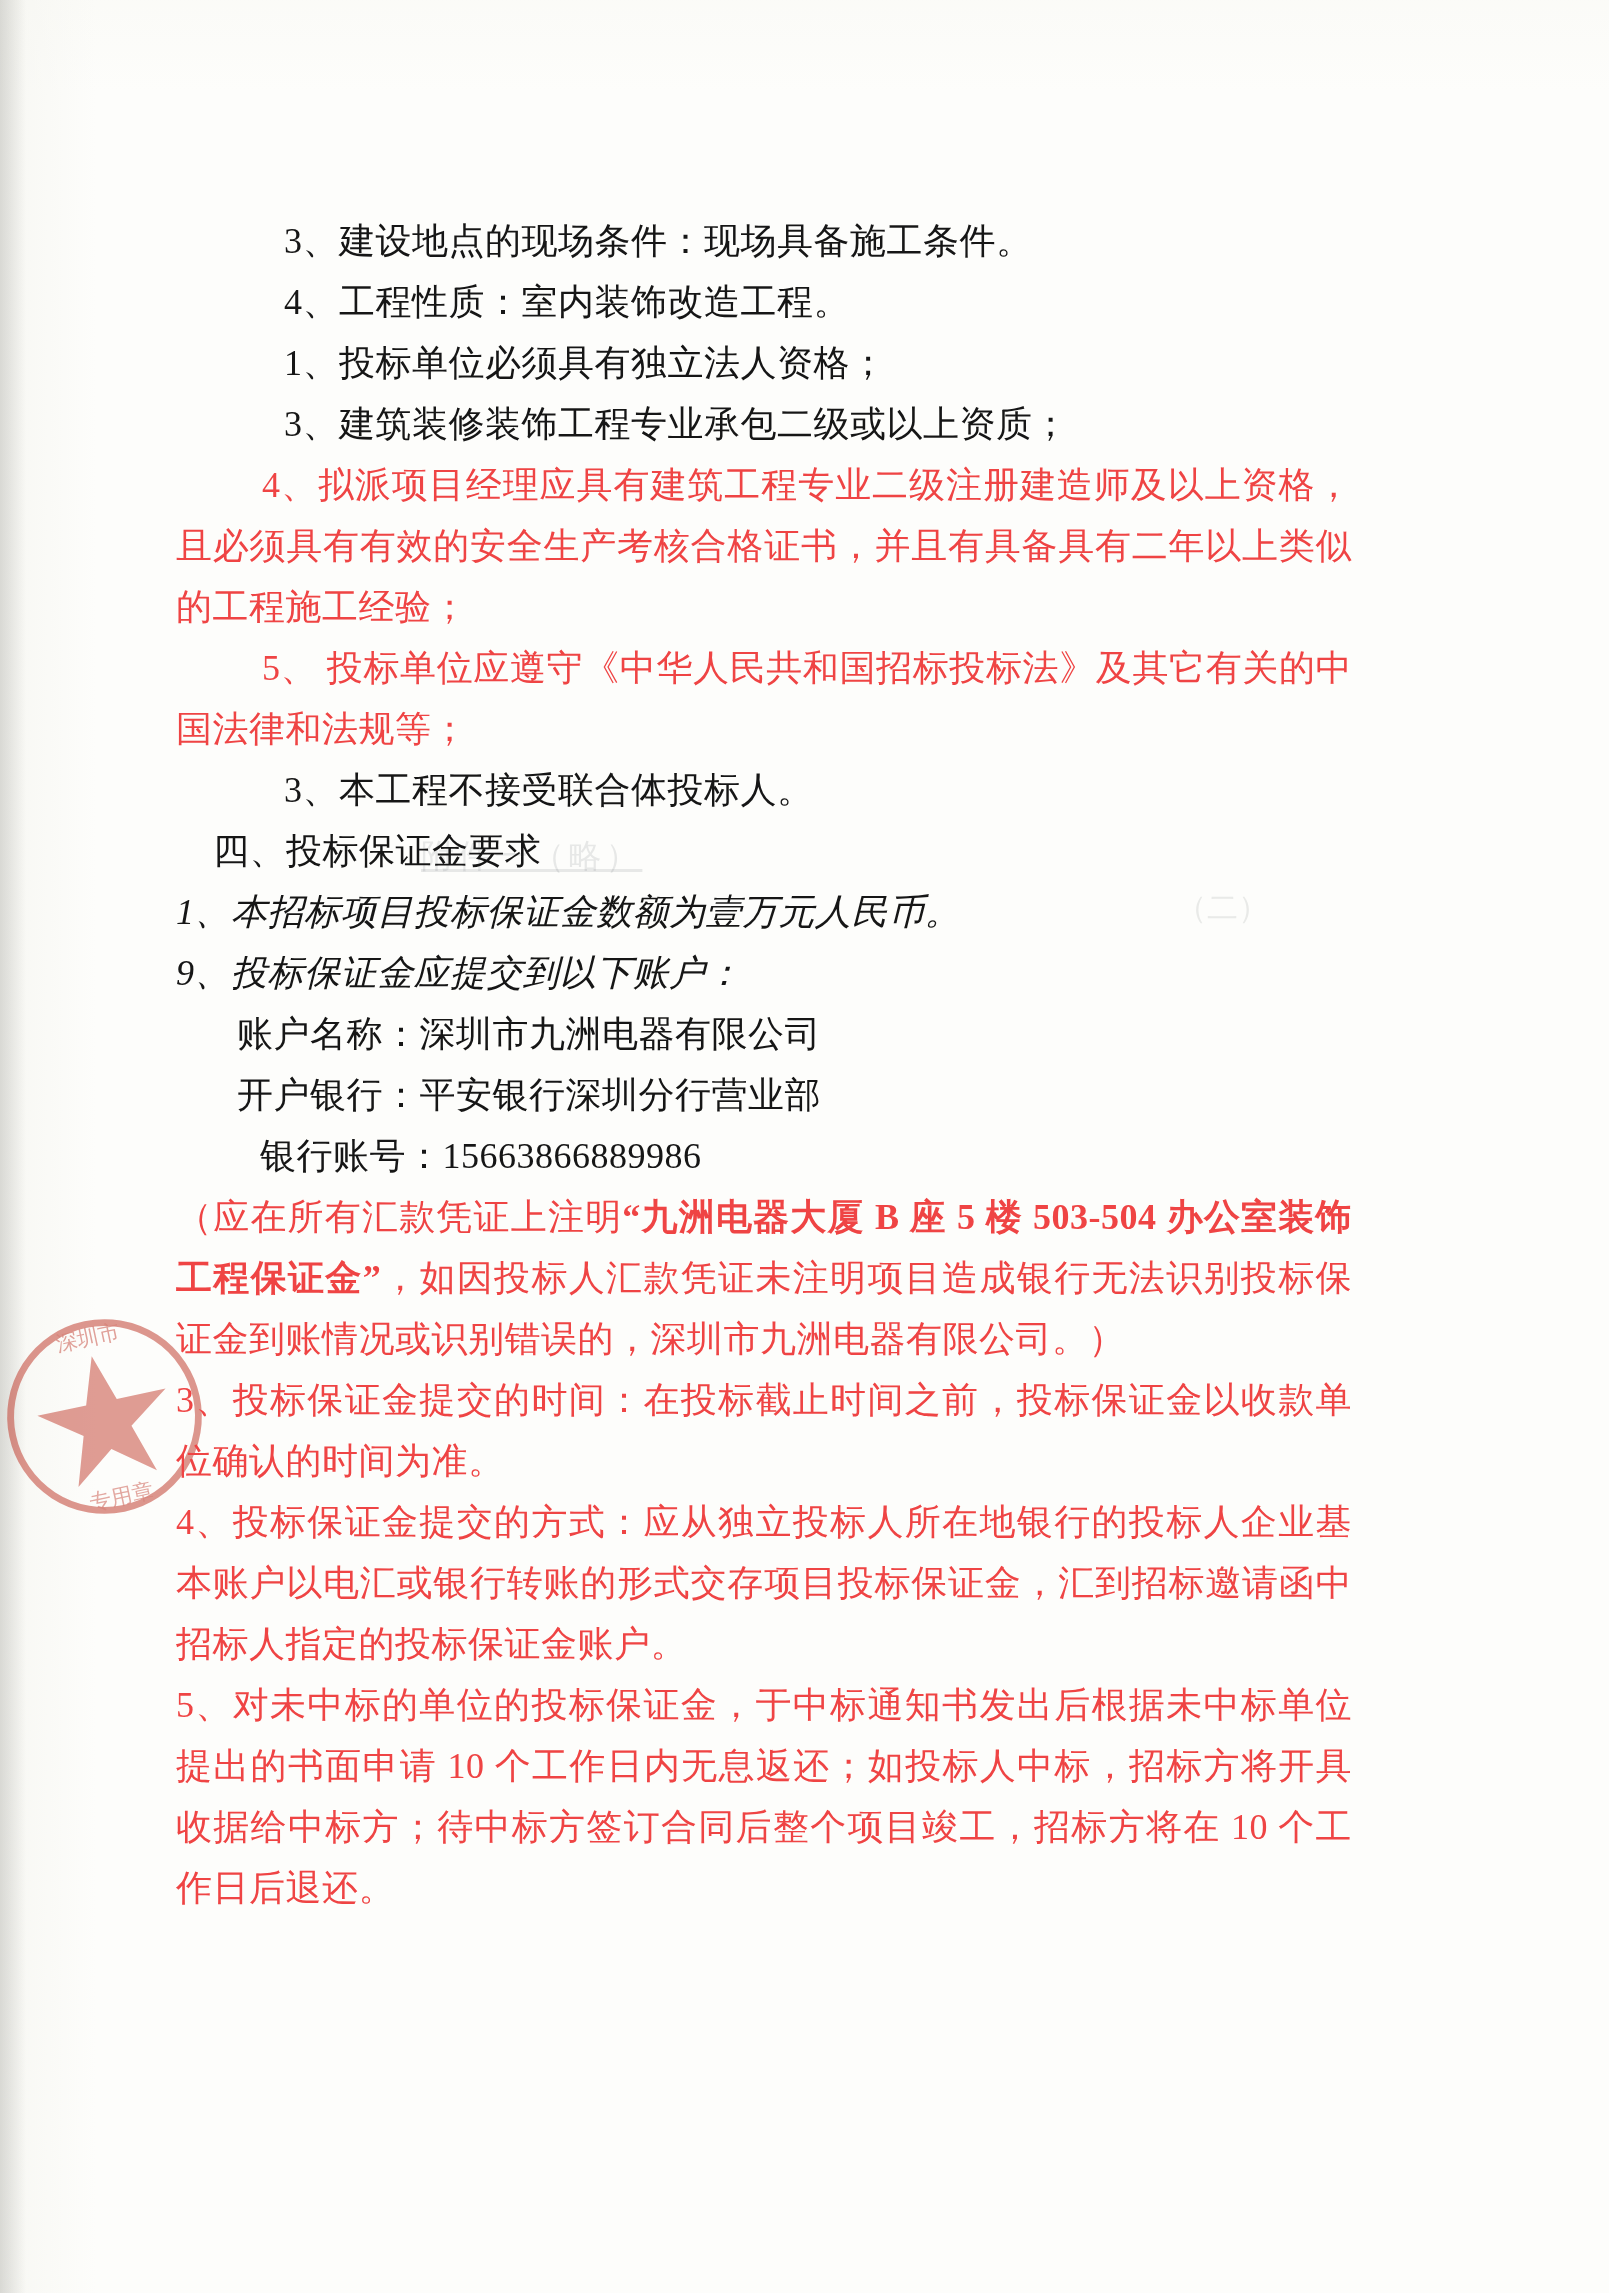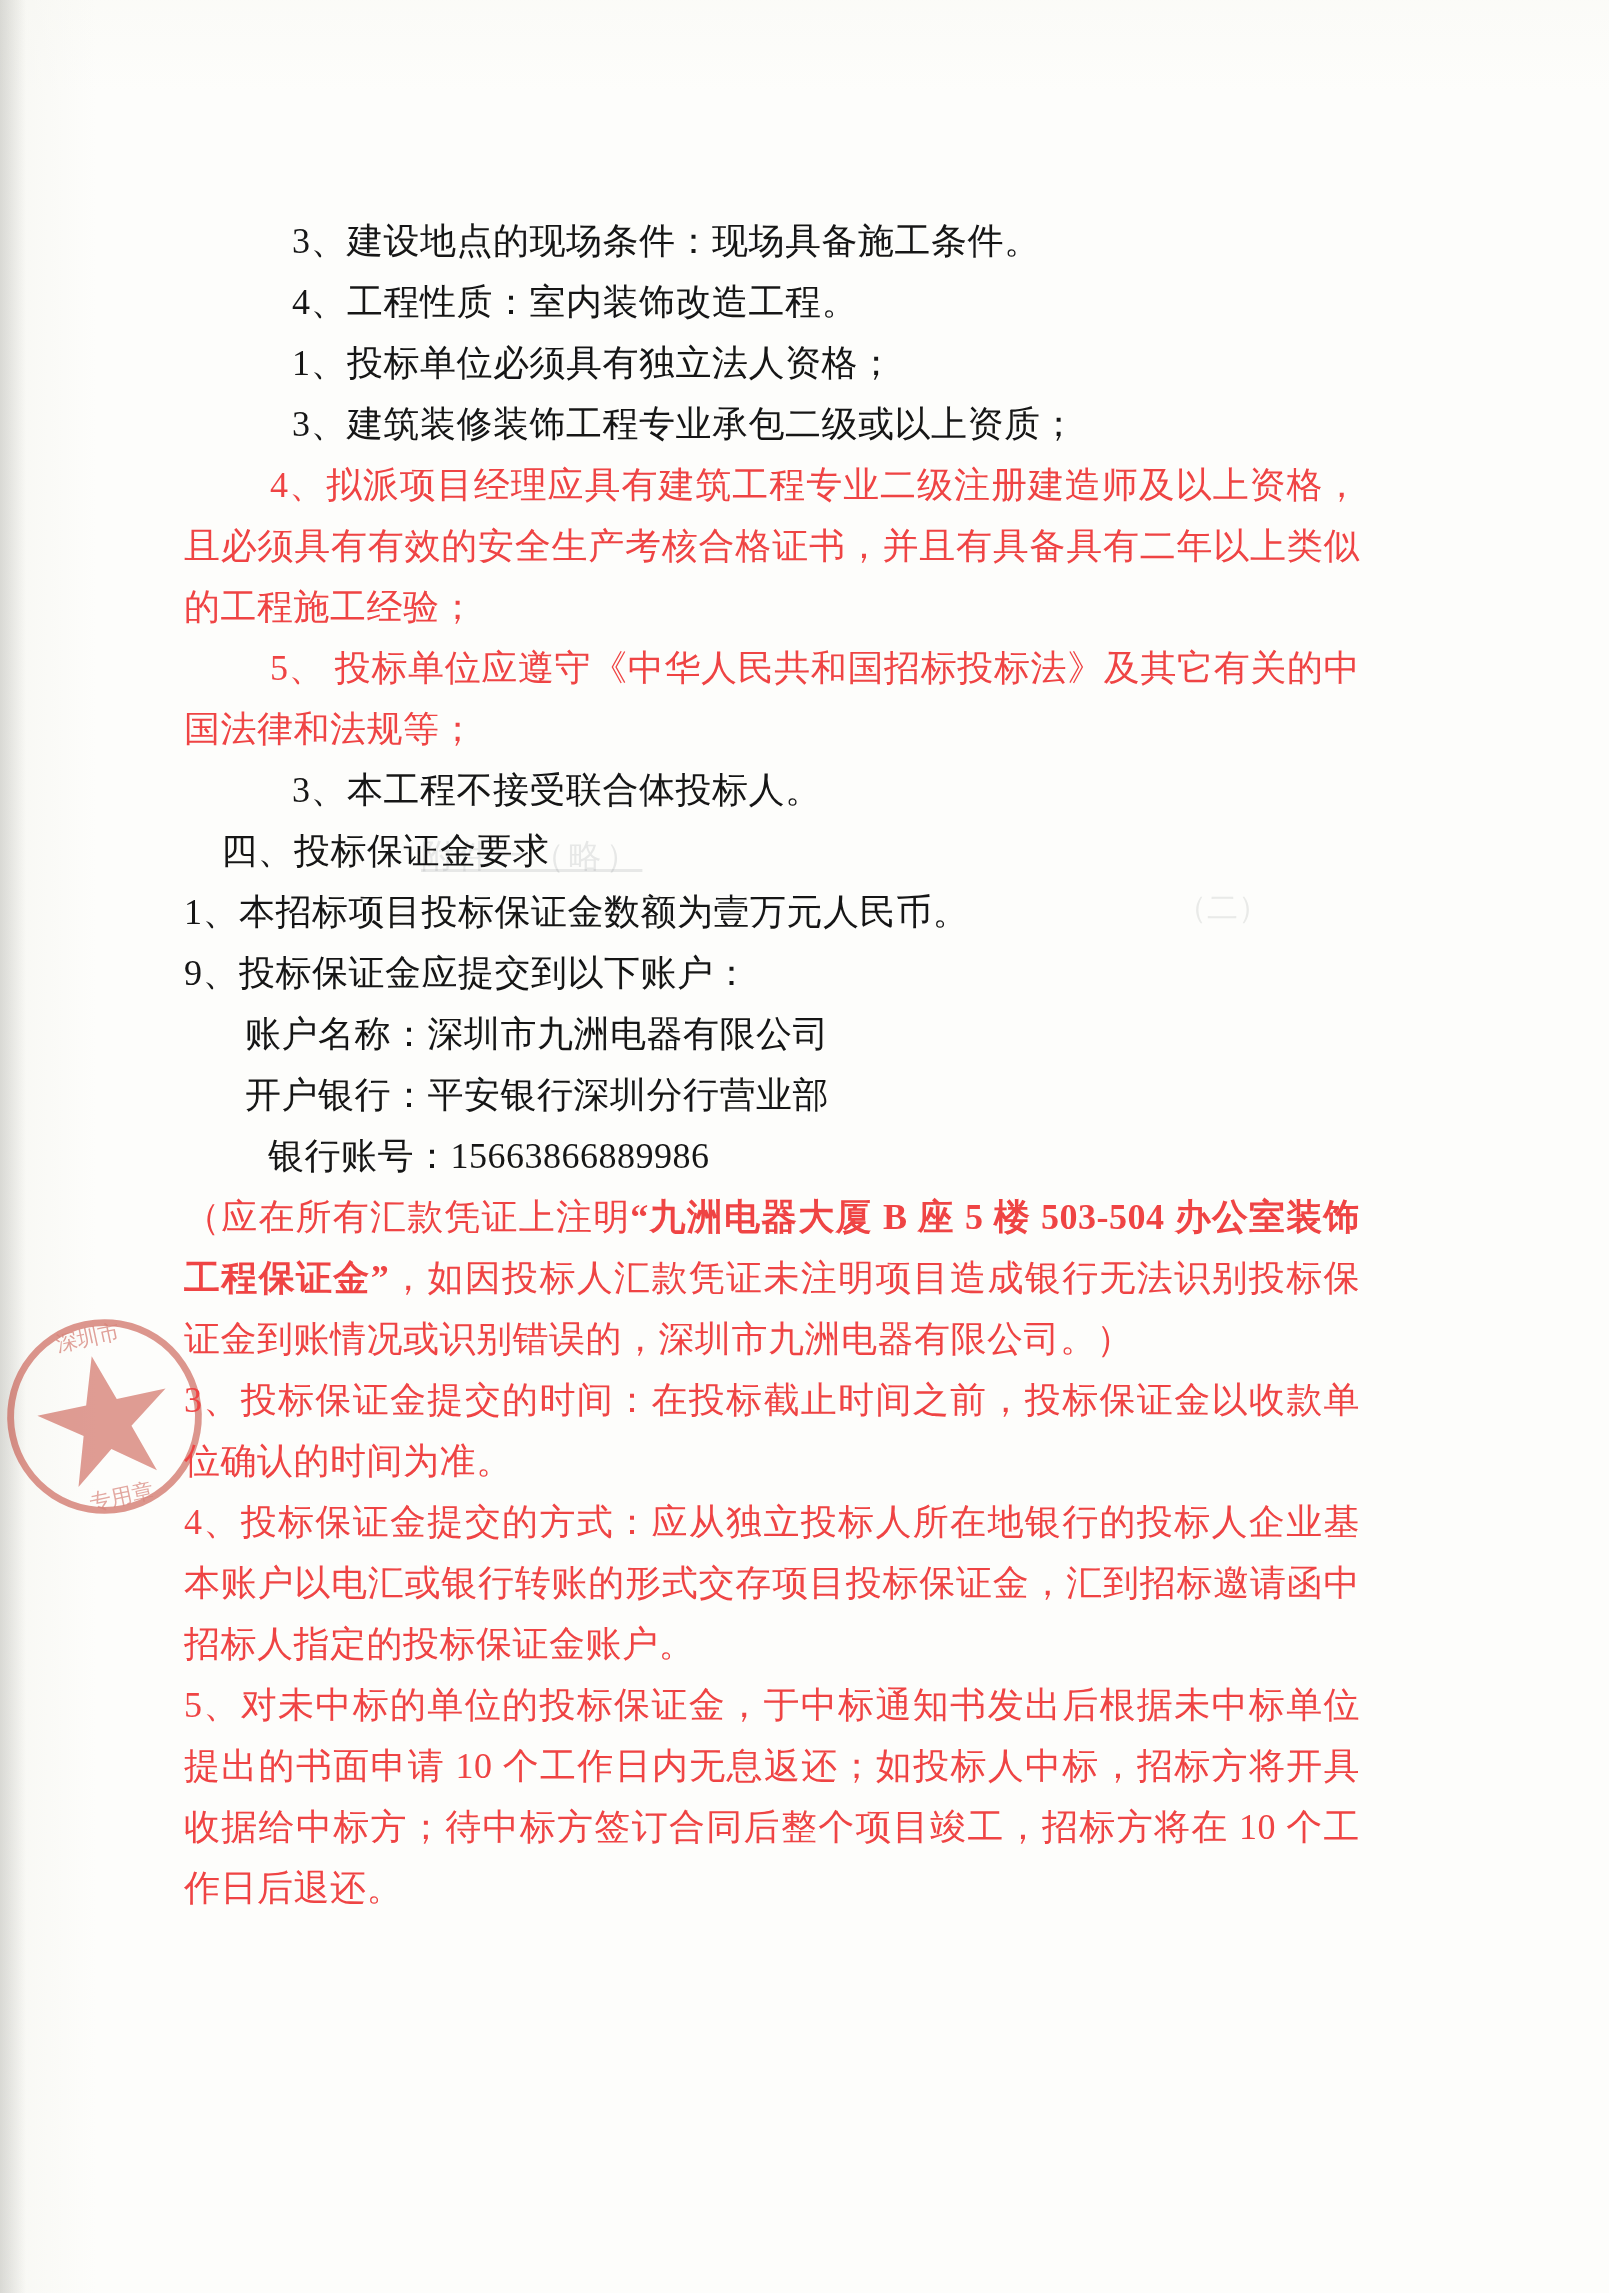--- a/index.html
+++ b/index.html
@@ -20,36 +20,36 @@
   .paper-tint {
     position: absolute;
     inset: 0;
     background:
       linear-gradient(90deg, rgba(245,245,240,0.75) 0%, rgba(255,255,255,0) 6%),
       linear-gradient(180deg, rgba(250,250,246,0.7) 0%, rgba(255,255,255,0) 4%);
     pointer-events: none;
   }
   .content {
     position: absolute;
-    left: 184px;
+    left: 176px;
     top: 211px;
     width: 1176px;
   }
   .line {
     font-size: 36px;
     line-height: 61px;
     letter-spacing: 0.5px;
     white-space: pre-wrap;
     color: #161616;
   }
   .indent-1 { text-indent: 0; padding-left: 108px; }
   .indent-section { padding-left: 37px; }
   .indent-2 { padding-left: 61px; font-family: Liberation Serif, serif; }
   .indent-3 { padding-left: 84px; }
-  .flush { padding-left: 0; }
+  .flush { padding-left: 0; font-style: italic; }
   .block {
     font-size: 36px;
     line-height: 61px;
     letter-spacing: 0.5px;
     text-align: justify;
     text-justify: inter-ideograph;
     color: #ef4444;
   }
   .bold { font-weight: bold; }
   

